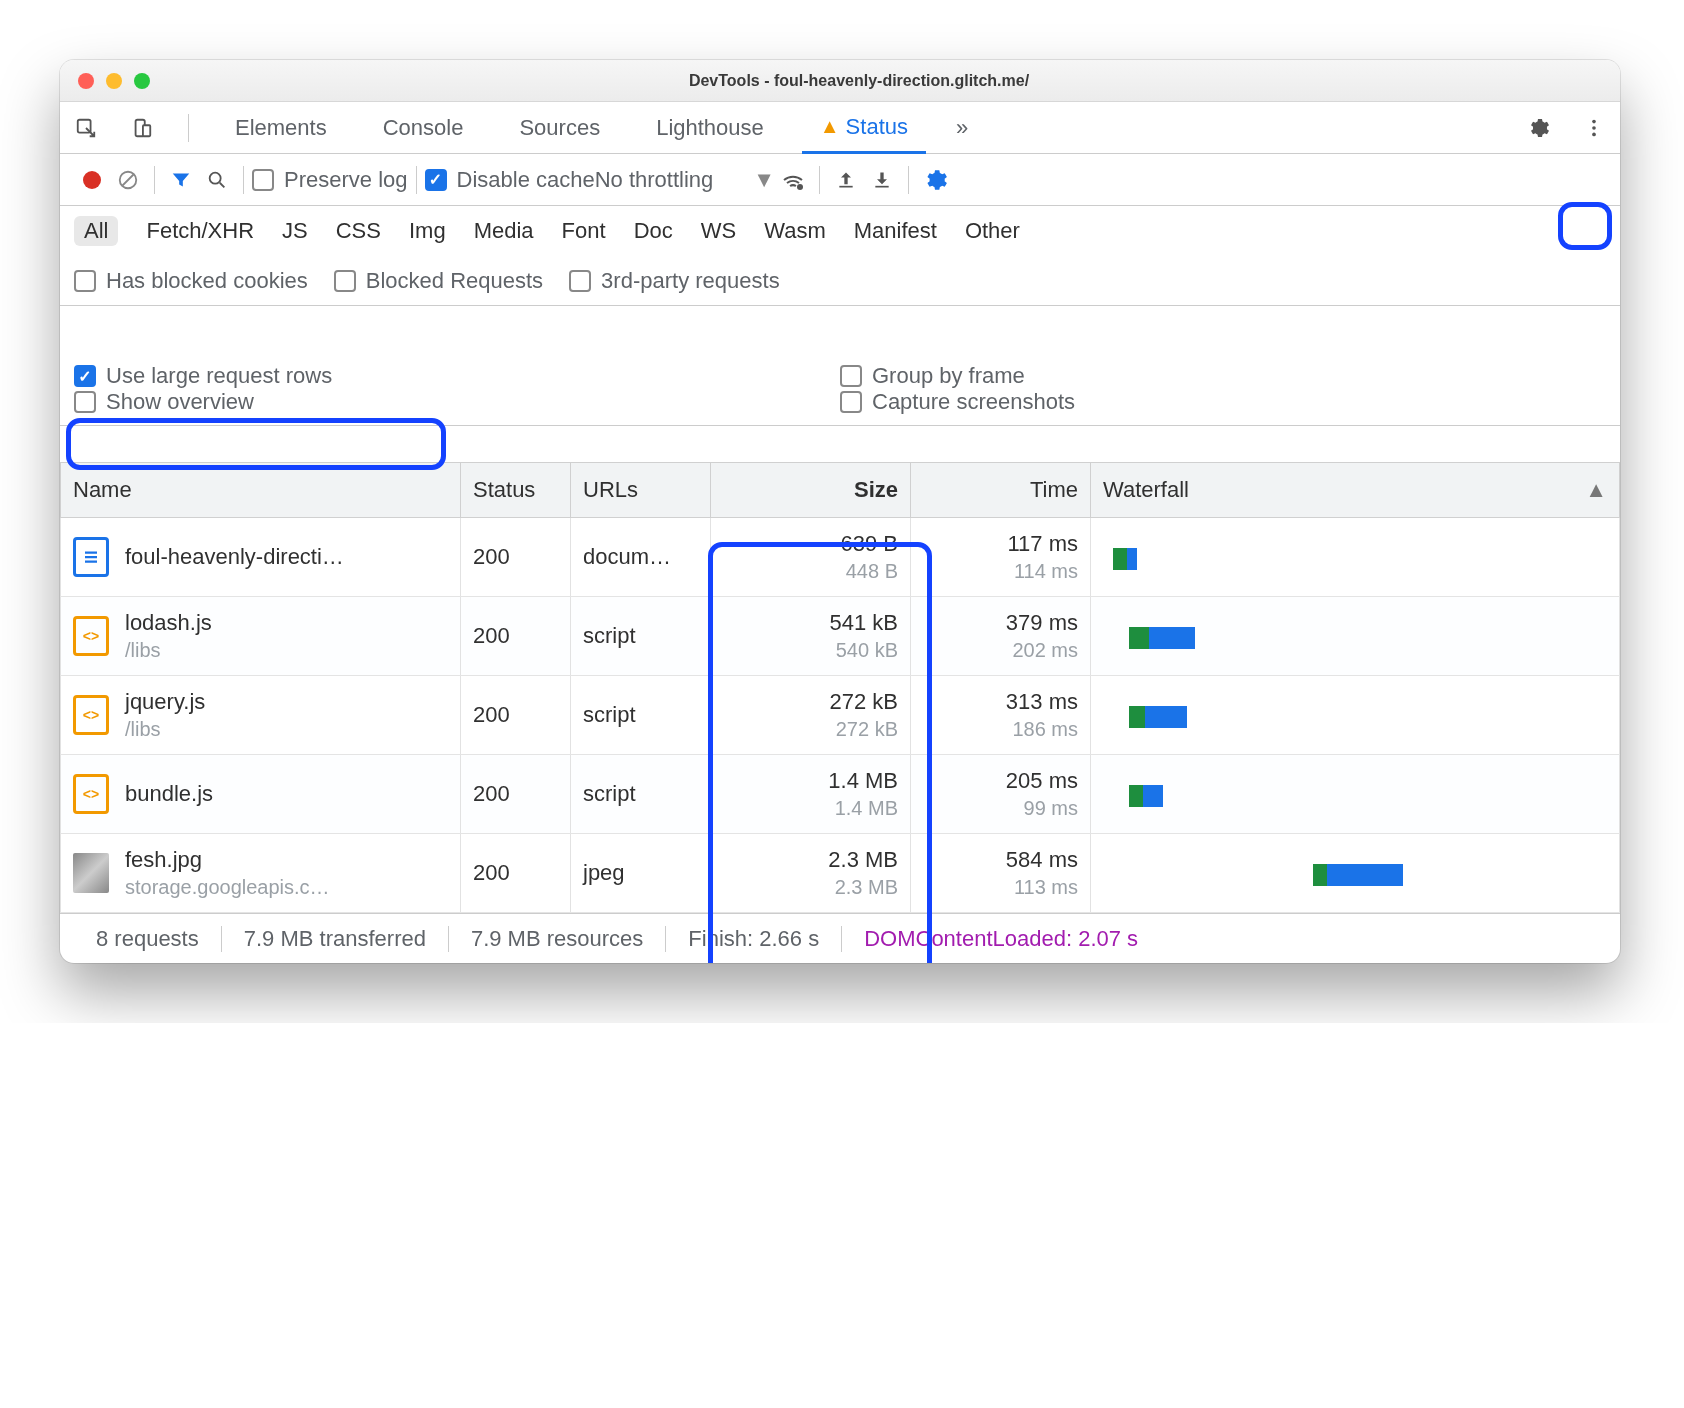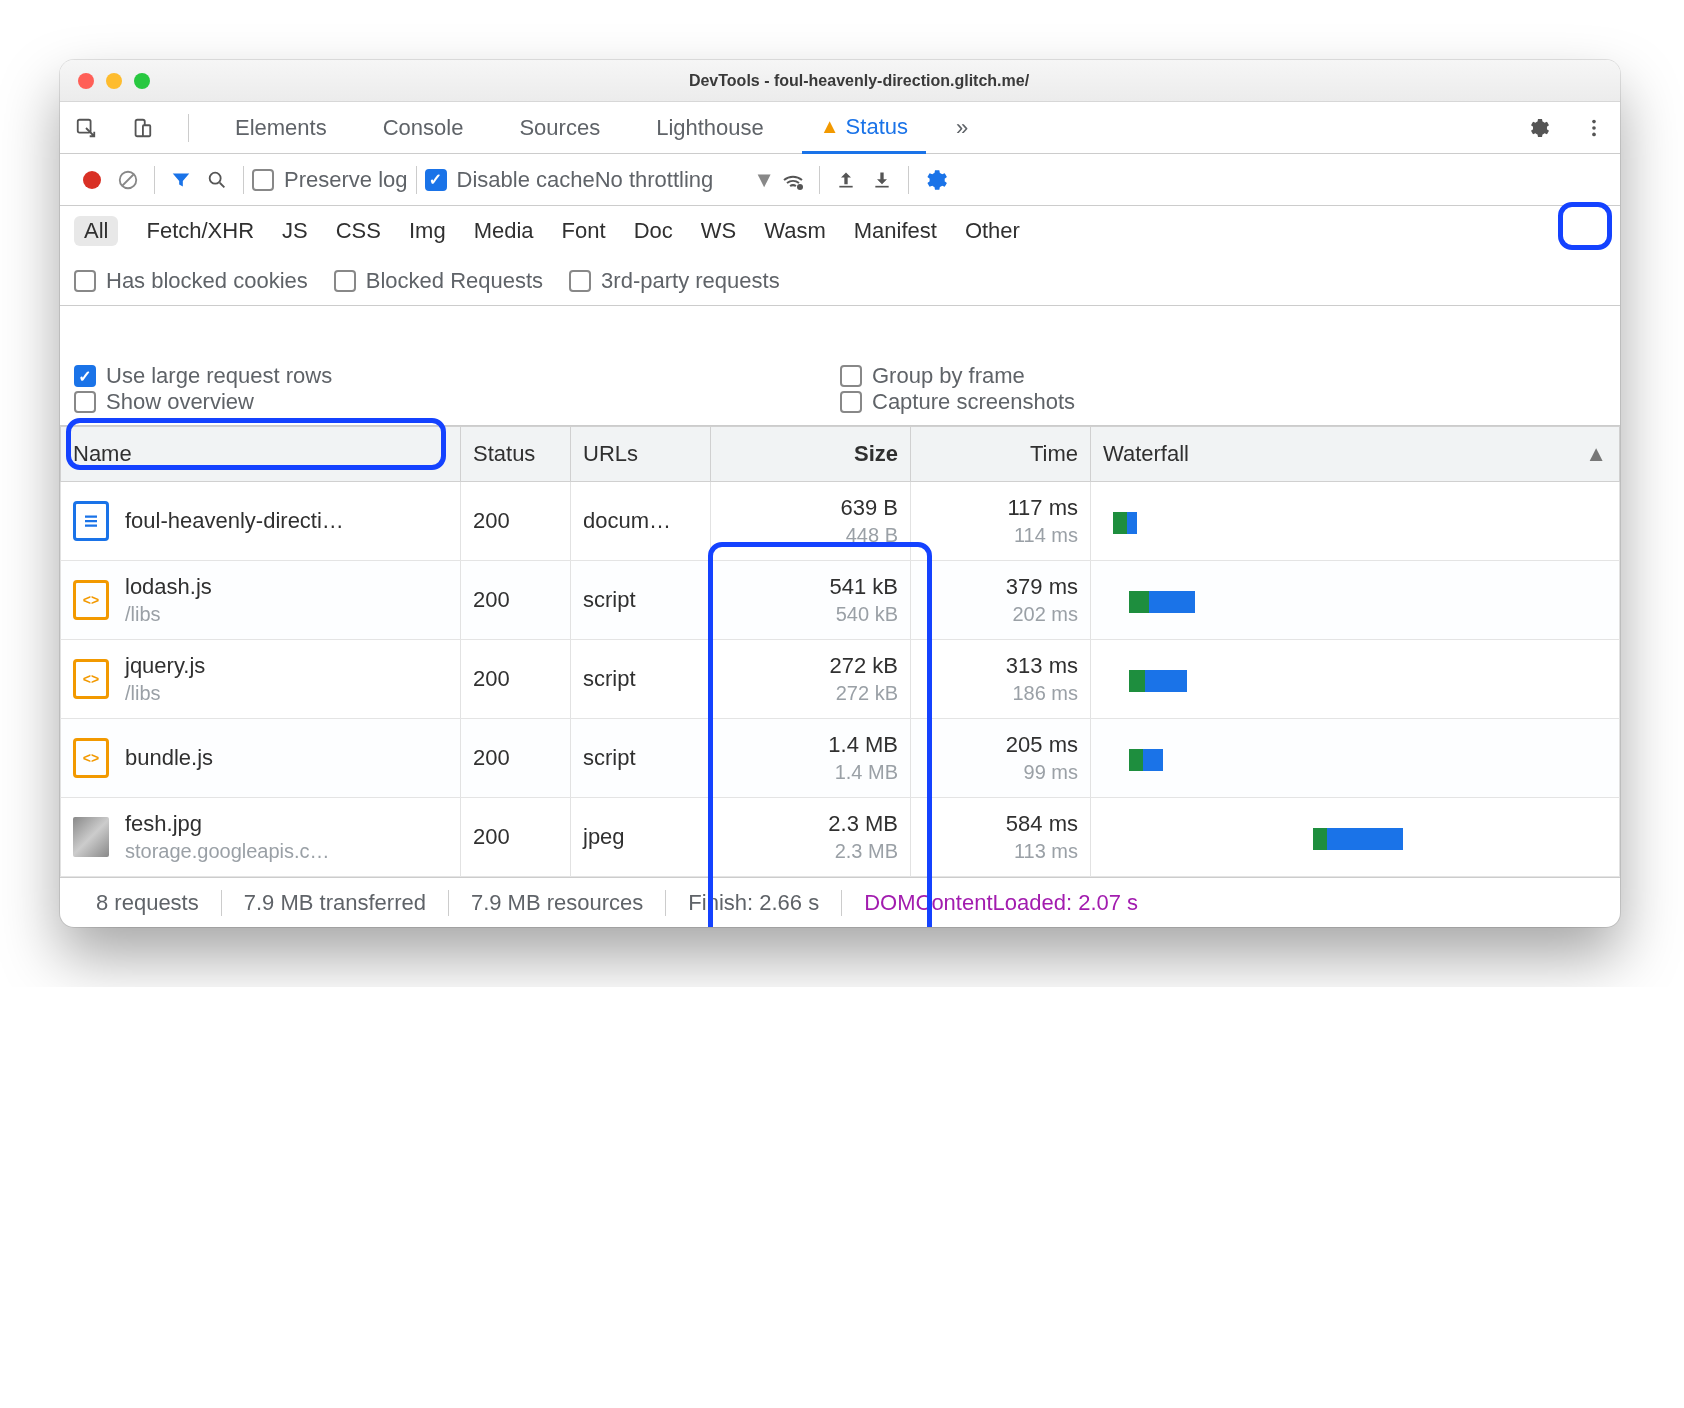--- a/index.html
+++ b/index.html
@@ -46,21 +46,21 @@
   .cbx.checked{background:#1a73e8;border-color:#1a73e8;}
   .cbx.checked::after{content:"✓";color:#fff;font-size:16px;font-weight:700;}
   .tlabel{display:flex;align-items:center;gap:10px;font-size:22px;color:#5f6368;}
   .filterrow{display:flex;align-items:center;height:50px;padding:0 14px;gap:24px;font-size:22px;color:#5f6368;}
   .filterinput{width:380px;height:34px;border:1px solid #ccc;padding:0 10px;font-size:20px;color:#5f6368;}
   .chips{display:flex;align-items:center;height:50px;padding:0 14px;gap:28px;font-size:22px;color:#303030;}
   .chip.active{background:#e8e8e8;border-radius:6px;padding:2px 10px;}
   .optrow{display:flex;align-items:center;height:50px;padding:0 14px;gap:26px;font-size:22px;color:#5f6368;border-bottom:1px solid #ccc;}
   .settings{display:flex;padding:0 14px;height:120px;border-bottom:1px solid #ccc;position:relative;}
   .settings .col{flex:1;display:flex;flex-direction:column;justify-content:flex-end;padding:10px 0;}
-  .table{width:100%;border-collapse:collapse;}
+  .table{width:100%;border-collapse:collapse;margin-top:36px;}
   .table th{background:#f1f3f4;text-align:left;font-weight:400;font-size:22px;color:#303030;padding:14px 12px;border:1px solid #d0d0d0;}
   .table th.size,.table th.time{text-align:right;}
   .table td{border-left:1px solid #e2e2e2;border-right:1px solid #e2e2e2;border-bottom:1px solid #e4e4e4;padding:10px 12px;font-size:22px;color:#303030;vertical-align:middle;}
   .table tr:nth-child(even) td{background:#f5f8ff33;}
   .namecell{display:flex;align-items:center;gap:16px;}
   .ficon{width:36px;height:40px;border:3px solid;border-radius:4px;display:flex;align-items:center;justify-content:center;font-size:14px;font-weight:700;flex-shrink:0;}
   .ficon.doc{border-color:#1a73e8;color:#1a73e8;}
   .ficon.js{border-color:#f29900;color:#f29900;}
   .ficon.img{border:none;background:linear-gradient(135deg,#888,#ccc,#888);border-radius:2px;}
   .sub{color:#9aa0a6;font-size:20px;}

